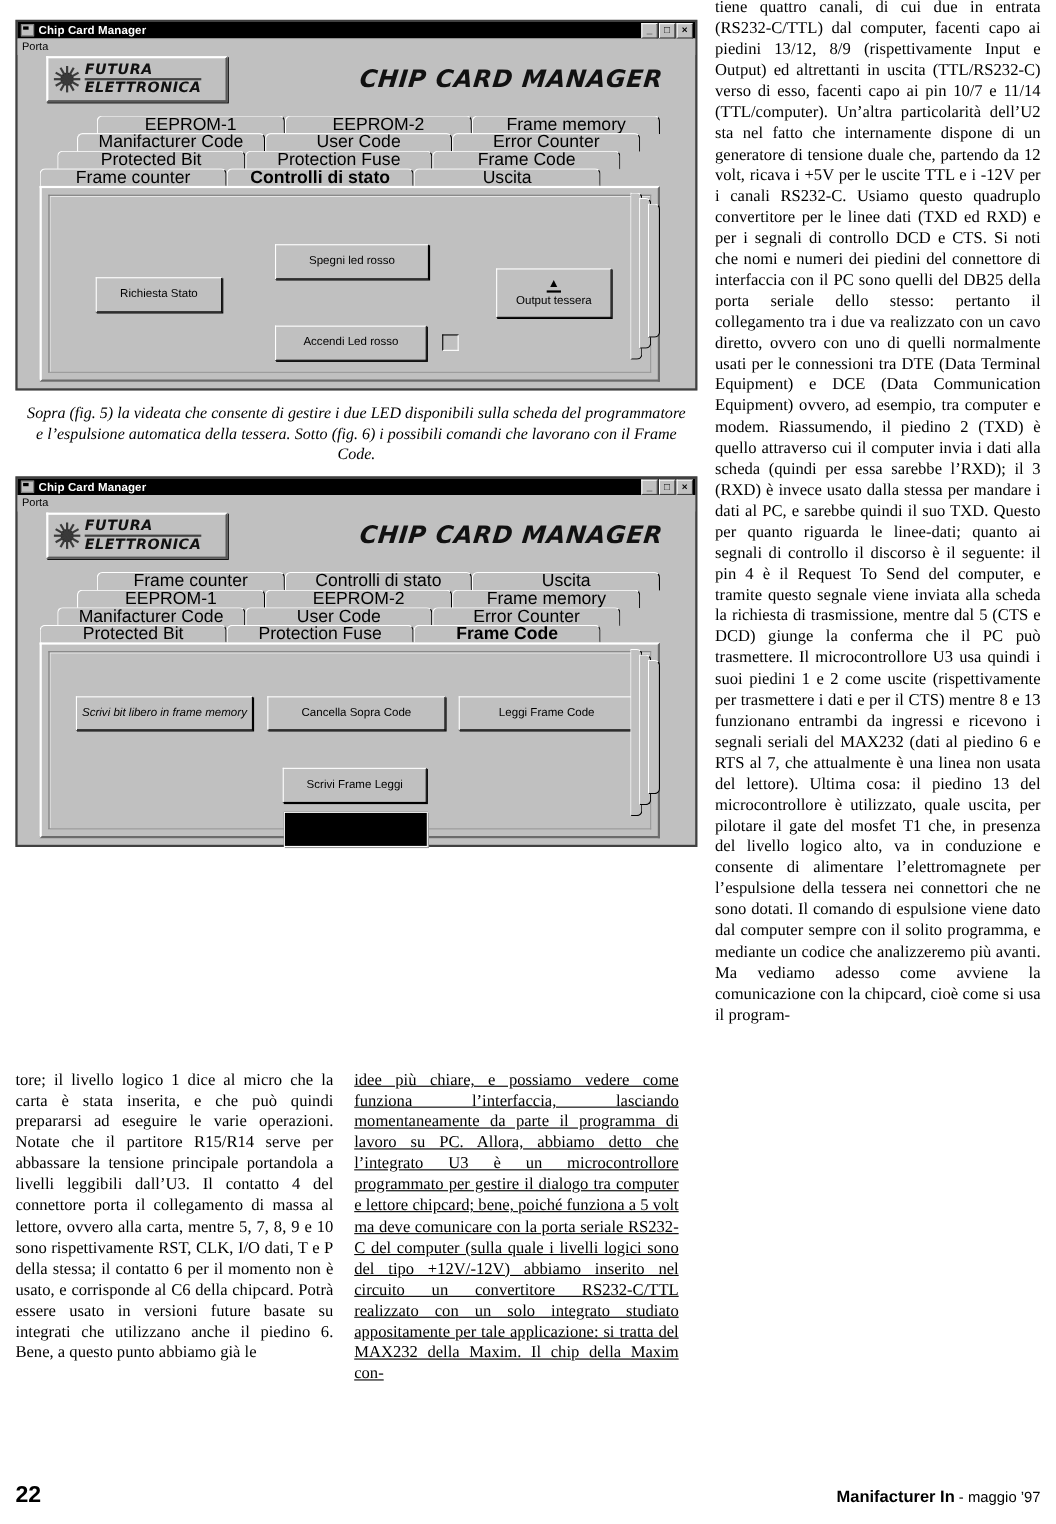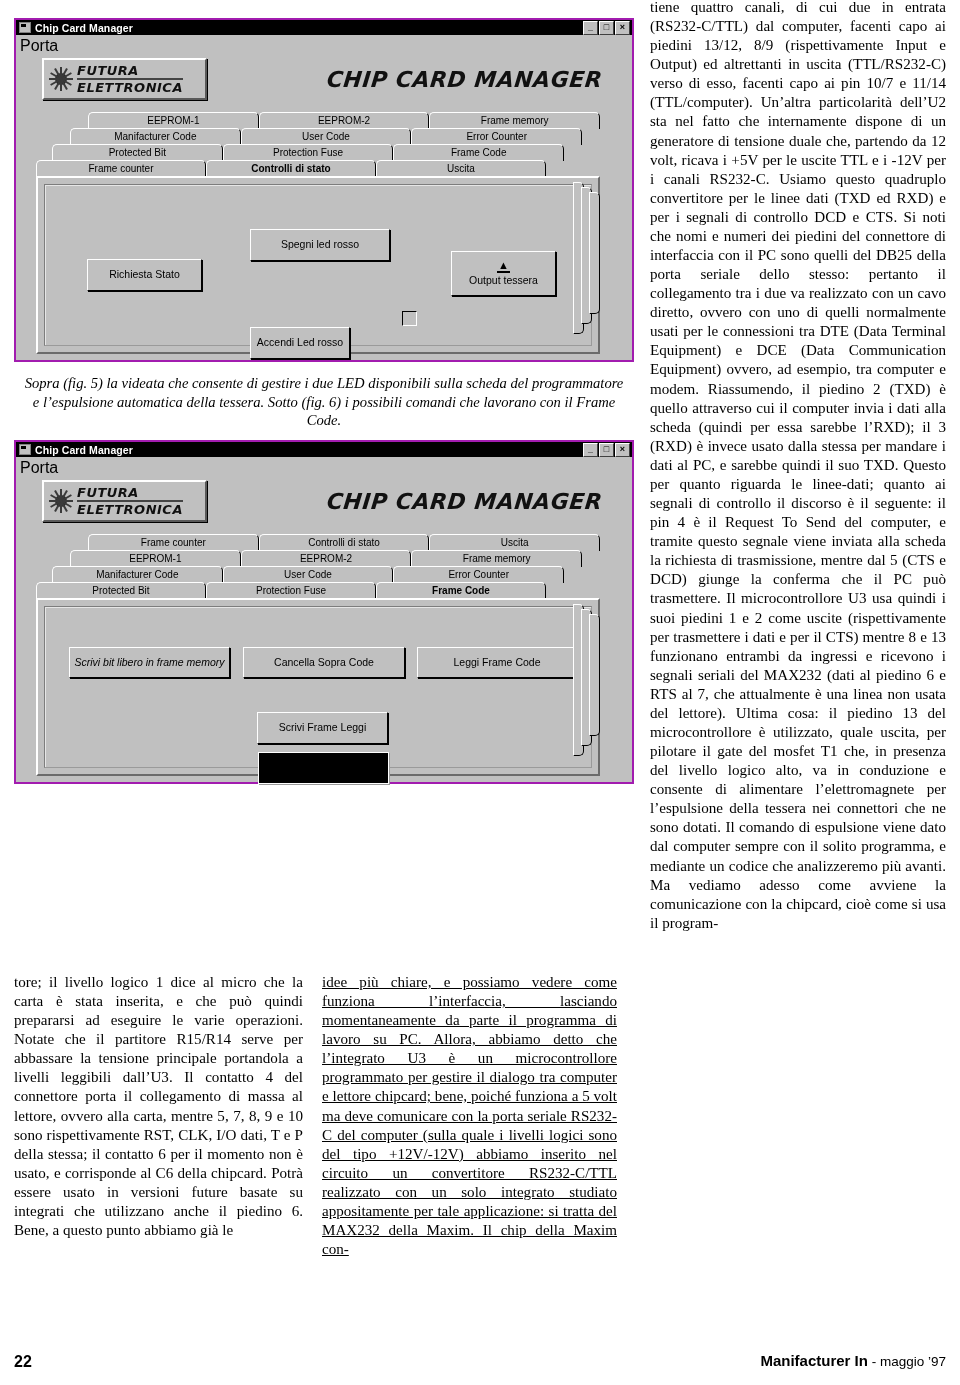--- a/index.html
+++ b/index.html
@@ -11,21 +11,21 @@
     overflow:hidden;
   }
   .page{position:relative;width:960px;height:1385px;}
 
   
   .leftblock{position:absolute;left:14px;top:18px;width:620px;}
 
   
   .win{
     position:relative;
-    border:2px solid #a21caf;
+    border:2px solid #404040;
     background:#c0c0c0;
     box-sizing:border-box;
     font-family:"Liberation Sans", sans-serif;
     padding:0;
   }
   .titlebar{
     height:15px;background:#000000;color:#ffffff;
     display:flex;align-items:center;
     font-size:10.5px;font-weight:bold;
     padding:0 2px 0 3px;
@@ -41,21 +41,21 @@
   }
   .titletext{flex:1 1 auto;white-space:nowrap;}
   .winbtns{display:flex;gap:1px;}
   .wbtn{
     width:13px;height:12px;background:#c0c0c0;color:#000;
     border:1px solid #ffffff;border-right-color:#404040;border-bottom-color:#404040;
     font-size:9px;line-height:10px;text-align:center;font-weight:bold;
     font-family:"Liberation Sans", sans-serif;
   }
   .menubar{
-    font-size:16px;padding:2px 0 2px 4px;background:#c0c0c0;color:#000;
+    font-size:10px;padding:2px 0 2px 4px;background:#c0c0c0;color:#000;
   }
 
   .winbody{padding:0 6px 6px 20px;position:relative;}
 
   .brandrow{display:flex;align-items:center;justify-content:space-between;padding:1px 0 0 0;}
   .logo{
     width:165px;height:42px;background:#c0c0c0;
     border:2px solid #ffffff;border-right-color:#5a5a5a;border-bottom-color:#5a5a5a;
     box-shadow:1px 1px 0 #000;
     display:flex;align-items:center;padding-left:4px;box-sizing:border-box;
@@ -79,21 +79,21 @@
     letter-spacing:0.5px;color:#111;margin-right:24px;
     transform:skewX(-6deg);
   }
 
   
   .tabwrap{position:relative;margin-top:12px;padding-right:26px;}
   .tabrow{display:flex;margin-bottom:-1px;}
   .tab{
     flex:1 1 0;
     height:17px;line-height:16px;text-align:center;
-    font-size:10px;color:#000;background:#c0c0c0;
+    font-size:16px;color:#000;background:#c0c0c0;
     border:1px solid #ffffff;border-bottom:none;
     border-right-color:#000;border-top-color:#ffffff;border-left-color:#ffffff;
     border-radius:5px 5px 0 0;
     box-sizing:border-box;
     position:relative;
     white-space:nowrap;overflow:hidden;
   }
   .tab.sel{font-weight:bold;}
   .tabrow.r1{margin-left:52px;margin-right:0;}
   .tabrow.r2{margin-left:34px;margin-right:18px;}
@@ -158,21 +158,21 @@
   .col p{margin:0;}
   #col1{left:14px;top:973px;width:289px;}
   #col2{left:322px;top:973px;width:295px;text-decoration:underline;}
   #col3{left:650px;top:-2px;width:296px;}
 
   
   .footer{position:absolute;left:14px;right:14px;bottom:14px;height:22px;}
   .pageno{
     position:absolute;left:0;bottom:0;
     font-family:"Liberation Sans", sans-serif;
-    font-weight:bold;font-size:16px;color:#000;
+    font-weight:bold;font-size:21px;color:#000;
   }
   .footright{
     position:absolute;right:0;bottom:2px;
     font-family:"Liberation Sans", sans-serif;
     font-size:13.5px;color:#000;white-space:nowrap;
   }
   .footright b{font-size:15px;}
 </style>
 </head>
 <body>
@@ -232,21 +232,21 @@
           <div class="tabrow r4">
             <div class="tab">Frame counter</div>
             <div class="tab sel">Controlli di stato</div>
             <div class="tab">Uscita</div>
           </div>
 
           <div class="panel">
             <div class="panel-inner">
               <div class="btn" style="left:42px;top:74px;width:115px;height:32px;">Richiesta Stato</div>
               <div class="btn" style="left:205px;top:44px;width:140px;height:32px;">Spegni led rosso</div>
-              <div class="btn" style="left:205px;top:118px;width:100px;height:32px;margin-top:24px;">Accendi Led  rosso</div>
+              <div class="btn" style="left:205px;top:118px;width:138px;height:32px;">Accendi Led  rosso</div>
               <div class="chk" style="left:357px;top:126px;"></div>
               <div class="btn" style="left:406px;top:66px;width:105px;height:45px;flex-direction:column;">
                 <span class="eject-ico">▲<i class="eject-bar"></i></span>
                 <span>Output tessera</span>
               </div>
             </div>
             <div class="stack">
               <i class="sheet s1"></i>
                 <i class="sheet s2"></i>
                 <i class="sheet s3"></i>

